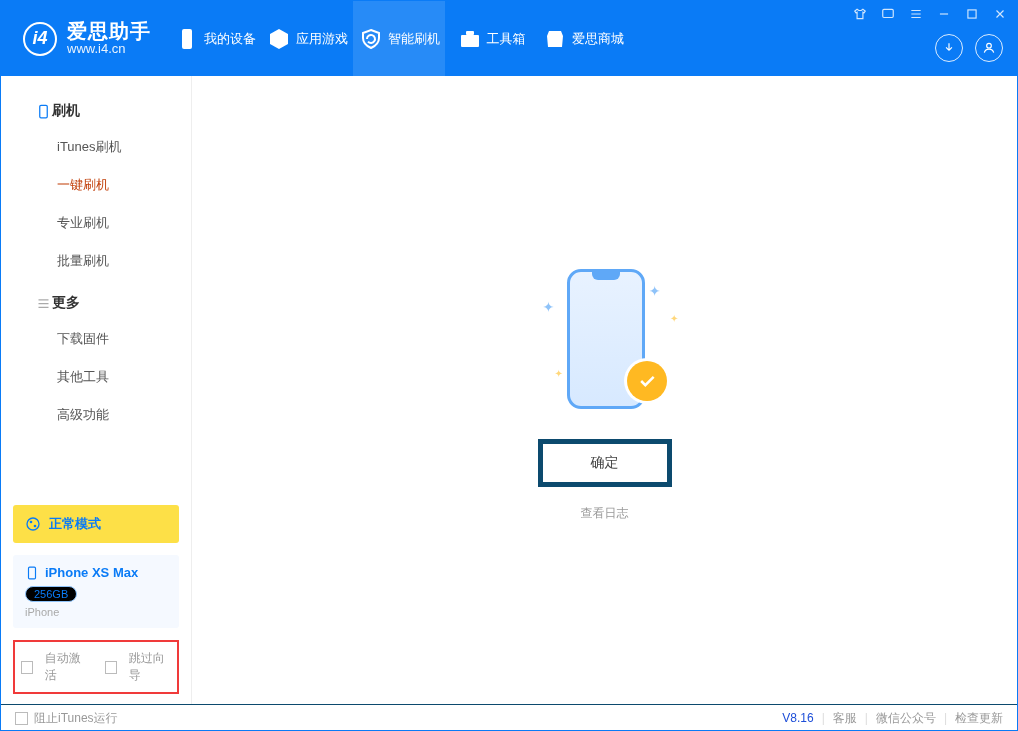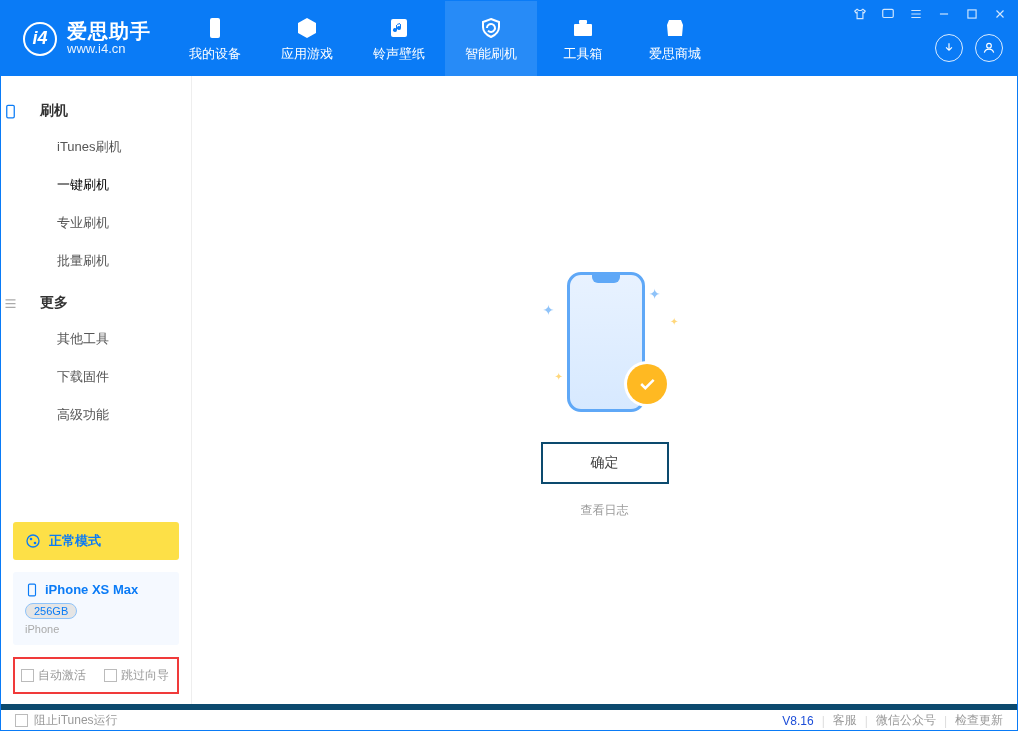--- a/index.html
+++ b/index.html
@@ -7,68 +7,68 @@
 
 
 .header { height: 75px; background: linear-gradient(to right, #0a7bf6, #0a7bf6); display: flex; align-items: stretch; color: #fff; position: relative; }
 .logo-area { display: flex; align-items: center; padding: 0 18px 0 22px; gap: 10px; }
 .logo-circle { width: 34px; height: 34px; border: 2.5px solid #fff; border-radius: 50%; display: flex; align-items: center; justify-content: center; font-weight: bold; font-size: 18px; font-style: italic; }
 .logo-text { display: flex; flex-direction: column; line-height: 1.1; }
 .logo-title { font-size: 20px; font-weight: bold; letter-spacing: 1px; }
 .logo-sub { font-size: 13px; opacity: .9; }
 
 .nav { display: flex; align-items: stretch; }
-.nav-item { width: 92px; display: flex; flex-direction: column; align-items: center; justify-content: center; gap: 4px; cursor: pointer; font-size: 13px; }
+.nav-item { width: 92px; display: flex; flex-direction: row; align-items: center; justify-content: center; gap: 4px; cursor: pointer; font-size: 13px; }
 .nav-item.active { background: rgba(255,255,255,.12); }
 .nav-icon { width: 26px; height: 26px; display: flex; align-items: center; justify-content: center; fill: #fff; }
 .nav-icon svg { width: 24px; height: 24px; }
 
 .header-right { position: absolute; top: 0; right: 0; display: flex; flex-direction: column; align-items: flex-end; padding: 6px 10px; gap: 6px; height: 100%; justify-content: space-between;}
 .win-controls { display: flex; gap: 14px; align-items: center; }
 .win-controls span, .win-controls svg { width: 14px; height: 14px; cursor: pointer; opacity:.9; }
 .big-icons { display: flex; gap: 12px; padding-bottom: 8px; padding-right: 4px;}
 .big-icon { width: 28px; height: 28px; border: 1.5px solid rgba(255,255,255,.85); border-radius: 50%; display: flex; align-items:center; justify-content:center; cursor: pointer; }
 .big-icon svg { width:14px; height:14px; fill:none; stroke:#fff; stroke-width:2; }
 
 
 .body { display: flex; height: 628px; }
 .sidebar { width: 191px; border-right: 1px solid #eee; display: flex; flex-direction: column; padding-top: 18px; }
 .side-group { margin-bottom: 6px; }
-.side-head { display: flex; align-items:center; gap: 22px; padding: 8px 2px; font-size: 14px; color:#333; font-weight: bold;}
+.side-head { display: flex; align-items:center; gap: 1px; padding: 8px 2px; font-size: 14px; color:#333; font-weight: bold; margin-left: 33px;}
 .side-head svg, .side-head .gicon { width:15px; height:15px; }
 .side-sub { padding: 10px 18px 10px 56px; font-size: 13px; color:#555; cursor: pointer; }
-.side-sub.active { color:#000000; }
+.side-sub.active { color:#c2410c; }
 
 .sidebar-spacer { flex: 1; }
 .mode-card { margin: 0 12px 12px; background:#fde047; border-radius:3px; padding:10px 12px; font-size:13px; color:#0a7bf6; display:flex; align-items:center; gap:8px; font-weight:bold;}
 .device-card { margin: 0 12px 12px; background:#f5f9ff; border-radius:3px; padding:10px 12px; }
 .device-card .dname { font-size:13px; color:#0a7bf6; font-weight:bold; display:flex; align-items:center; gap:6px; }
-.device-card .dcap { display:inline-block; margin-top:6px; font-size:11px; color:#0a7bf6; border:1px solid #8fc3f9; border-radius:10px; padding:1px 8px; background:#e5e5e5;}
+.device-card .dcap { display:inline-block; margin-top:6px; font-size:11px; color:#0a7bf6; border:1px solid #8fc3f9; border-radius:10px; padding:1px 8px; background:#000000;}
 .device-card .dtype { font-size:11px; color:#aaa; margin-top:4px; }
 
 .checkbox-row-wrap { margin: 0 12px 10px; border: 2px solid #f03a3a; padding: 8px 6px; }
 .checkbox-row { display:flex; gap: 18px; align-items:center; font-size:12px; color:#999; }
-.checkbox-row label { display:flex; align-items:center; gap:4px; cursor:pointer; }
+.checkbox-row label { display:flex; align-items:center; gap:12px; cursor:pointer; }
 .chk { width:13px; height:13px; border:1px solid #bbb; background:#fff; }
 
 
 .main { flex:1; display:flex; flex-direction:column; align-items:center; justify-content:center; position: relative;}
 .success-img { position: relative; width: 160px; height: 160px; margin-bottom: 20px;}
 .phone { position:absolute; left:42px; top:10px; width:78px; height:140px; border:3px solid #5fa8f7; border-radius:14px; background: linear-gradient(to bottom, #e8f2ff, #d7e9ff);}
 .notch { position:absolute; top:0; left:50%; transform:translateX(-50%); width:28px; height:8px; background:#5fa8f7; border-radius:0 0 6px 6px; }
 .check-badge { position:absolute; right:18px; bottom:18px; width:40px; height:40px; background:#ffb922; border-radius:50%; display:flex; align-items:center; justify-content:center; box-shadow: 0 0 0 3px #fff;}
 .check-badge svg { width:20px; height:20px; stroke:#fff; stroke-width:3; fill:none; }
 .spark { position:absolute; font-size:14px; color:#8fc3f9;}
 .s1 { left:18px; top:40px; } .s2 { right:24px; top:24px; } .s3 { left:30px; bottom:40px; color:#ffd77a; font-size:10px;} .s4 { right:6px; top:54px; font-size:10px; color:#ffd77a;}
 .success-text { font-size:18px; color:#333; letter-spacing:1px; margin-bottom: 28px;}
-.ok-btn { border:2px solid #0c4a6e; background:#fff; padding: 10px 48px; font-size:14px; color:#444; cursor:pointer; margin-bottom:18px; }
+.ok-btn { border:5px solid #0c4a6e; background:#fff; padding: 10px 48px; font-size:14px; color:#444; cursor:pointer; margin-bottom:18px; }
 .log-link { font-size:12px; color:#999; cursor:pointer; }
 
 
-.footer { height: 27px; border-top:6px solid #0c4a6e; display:flex; align-items:center; font-size:12px; color:#999; padding: 0 14px; justify-content: space-between;}
+.footer { height: 27px; border-top:1px solid #0c4a6e; display:flex; align-items:center; font-size:12px; color:#999; padding: 0 14px; justify-content: space-between;}
 .footer-left { display:flex; align-items:center; gap:6px; }
 .footer-right { display:flex; align-items:center; gap:8px; }
 .footer-right span { cursor:pointer; }
 .fdiv { color:#ddd; }
 .ver { color:#1d4ed8; }
 </style>
 </head>
 <body>
 
 <div class="header">
@@ -89,29 +89,20 @@
       <span>我的设备</span>
     </div>
     <div class="nav-item">
       <span class="nav-icon">
           <svg viewBox="0 0 24 24">
             <path d="M12 2l9 5v10l-9 5-9-5V7z" fill="#fff"></path>
           </svg>
         </span>
       <span>应用游戏</span>
     </div>
-    <div class="nav-item">
-      <span class="nav-icon">
-          <svg viewBox="0 0 24 24">
-            <rect x="4" y="3" width="16" height="18" rx="2" fill="#fff"></rect>
-            <path d="M10 8v6a2 2 0 1 1-1-1.7V9l5-1v4a2 2 0 1 1-1-1.7V7z" fill="#0a7bf6"></path>
-          </svg>
-        </span>
-      <span>铃声壁纸</span>
-    </div>
     <div class="nav-item active">
       <span class="nav-icon">
           <svg viewBox="0 0 24 24">
             <path d="M12 3l8 3v5c0 5-3.5 8-8 10-4.5-2-8-5-8-10V6z" fill="none" stroke="#fff" stroke-width="2"></path>
             <path d="M8 12a4 4 0 1 1 1 2.6" fill="none" stroke="#fff" stroke-width="2"></path>
           </svg>
         </span>
       <span>智能刷机</span>
     </div>
     <div class="nav-item">
@@ -183,22 +174,22 @@
       <div class="side-sub">专业刷机</div>
       <div class="side-sub">批量刷机</div>
     </div>
     <div class="side-group">
       <div class="side-head">
         <svg viewBox="0 0 24 24" fill="none" stroke="#aaa" stroke-width="2">
             <path d="M4 6h16M4 12h16M4 18h16"></path>
           </svg>
         <span>更多</span>
       </div>
+      <div class="side-sub">下载固件</div>
       <div class="side-sub">其他工具</div>
-      <div class="side-sub">下载固件</div>
       <div class="side-sub">高级功能</div>
     </div>
     <div class="sidebar-spacer"></div>
     <div class="mode-card">
       <svg width="16" height="16" viewBox="0 0 24 24">
           <circle cx="12" cy="12" r="9" fill="none" stroke="#0a7bf6" stroke-width="2"></circle>
           <circle cx="9" cy="9" r="2" fill="#0a7bf6"></circle>
           <circle cx="15" cy="15" r="2" fill="#0a7bf6"></circle>
         </svg>
       <span>正常模式</span>

